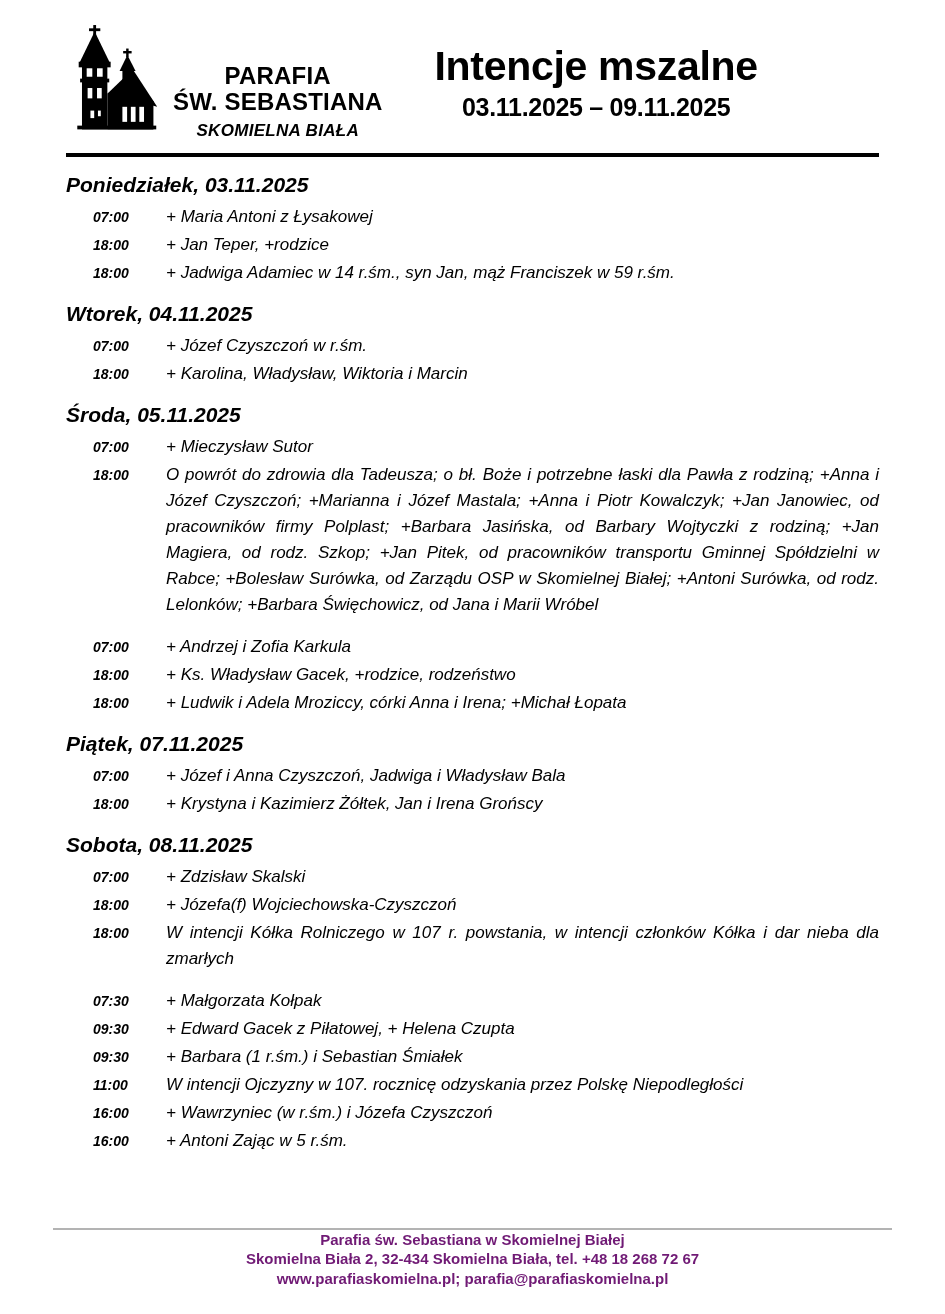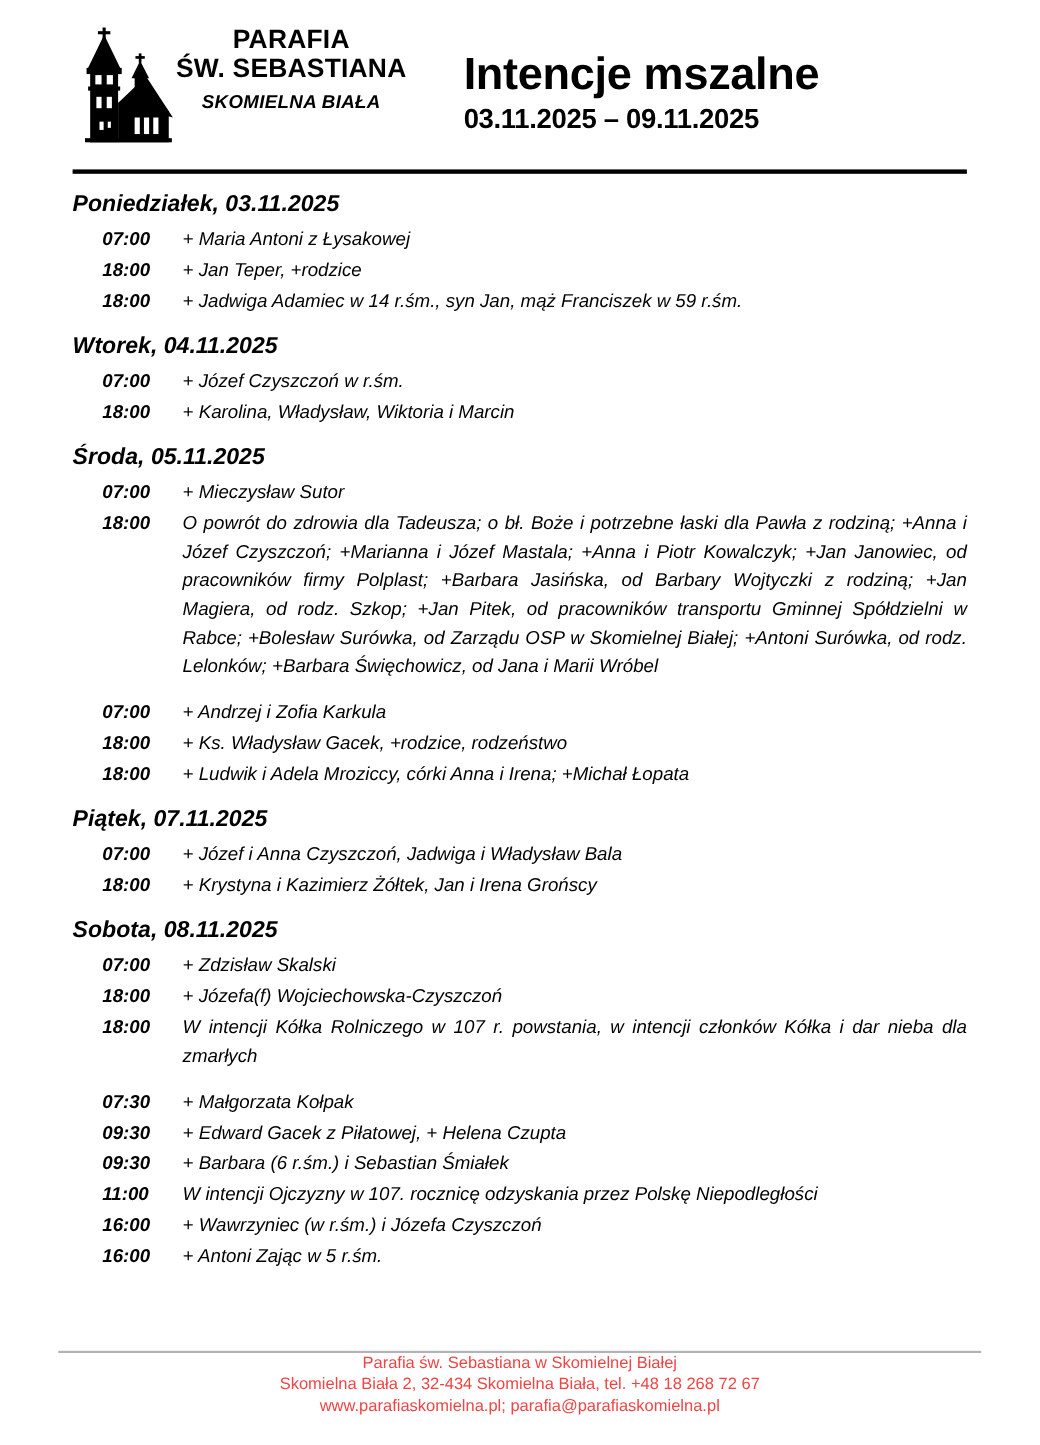--- a/index.html
+++ b/index.html
@@ -6,43 +6,43 @@
   body {
     width:945px; height:1314px; overflow:hidden;
     font-family:"Liberation Sans","DejaVu Sans",sans-serif;
     color:#000; -webkit-font-smoothing:antialiased;
   }
   .page { box-sizing:border-box; width:945px; height:1314px;
           padding:24px 66px 26px; display:flex; flex-direction:column; }
 
   
   .header { display:flex; align-items:center; }
-  .brand { display:flex; align-items:flex-start; }
+  .brand { display:flex; align-items:flex-end; gap:13px; }
   .logo { display:block; flex:0 0 auto; }
   .brand-text { text-align:center; line-height:1.1; }
   .brand-line1, .brand-line2 { font-weight:bold; font-size:24px; letter-spacing:0.2px; }
   .brand-line3 { font-weight:bold; font-size:17px; margin-top:7px; letter-spacing:0.3px;font-style:italic; }
   .title-block { margin-left:52px; }
   .doc-title { margin:0; font-size:41px; font-weight:bold; letter-spacing:-0.3px; }
-  .doc-dates { font-size:25px; font-weight:bold; margin-top:3px; letter-spacing:-0.3px; }
+  .doc-dates { font-size:25px; font-weight:bold; margin-top:3px; letter-spacing:-0.3px;text-align:center; }
   .rule { height:4px; background:#000; margin-top:12px; }
 
   
   .schedule { flex:0 0 auto; }
   .day-section { margin-top:16px;font-style:italic; }
   .day-heading { margin:0 0 7px; font-size:21px; font-weight:bold; }
   .day-heading.accent { color:var(--accent-red,#d22b25); }
   .entry { display:flex; padding-left:27px; margin-bottom:2px; }
-  .time { flex:0 0 52px; font-weight:bold; font-size:17px; line-height:26px; }
+  .time { flex:0 0 52px; font-weight:bold; font-size:14px; line-height:26px; }
   .text { flex:1; margin-left:21px; font-size:17px; line-height:26px; text-align:justify; }
 
   
   .footer { margin-top:auto; }
   .footer-rule { height:1.5px; background:#b3b3b3; margin:0 -13px; }
-  .footer-line { text-align:center; font-size:15px; line-height:19.5px; color:#ef4444; }
+  .footer-line { text-align:center; font-size:15px; line-height:19.5px; color:#701a75;font-weight:bold; }
   .footer-line:first-of-type { margin-top:12px; }
 </style>
 </head>
 <body>
 
 <div class="page">
 
   <header class="header">
     <div class="brand">
       <span class="logo">
@@ -171,21 +171,21 @@
         <div class="entry">
           <span class="time">07:30</span>
           <span class="text">+ Małgorzata Kołpak</span>
         </div>
         <div class="entry">
           <span class="time">09:30</span>
           <span class="text">+ Edward Gacek z Piłatowej, + Helena Czupta</span>
         </div>
         <div class="entry">
           <span class="time">09:30</span>
-          <span class="text">+ Barbara (6 r.śm.) i Sebastian Śmiałek</span>
+          <span class="text">+ Barbara (1 r.śm.) i Sebastian Śmiałek</span>
         </div>
         <div class="entry">
           <span class="time">11:00</span>
           <span class="text">W intencji Ojczyzny w 107. rocznicę odzyskania przez Polskę Niepodległości</span>
         </div>
         <div class="entry">
           <span class="time">16:00</span>
           <span class="text">+ Wawrzyniec (w r.śm.) i Józefa Czyszczoń</span>
         </div>
         <div class="entry">

